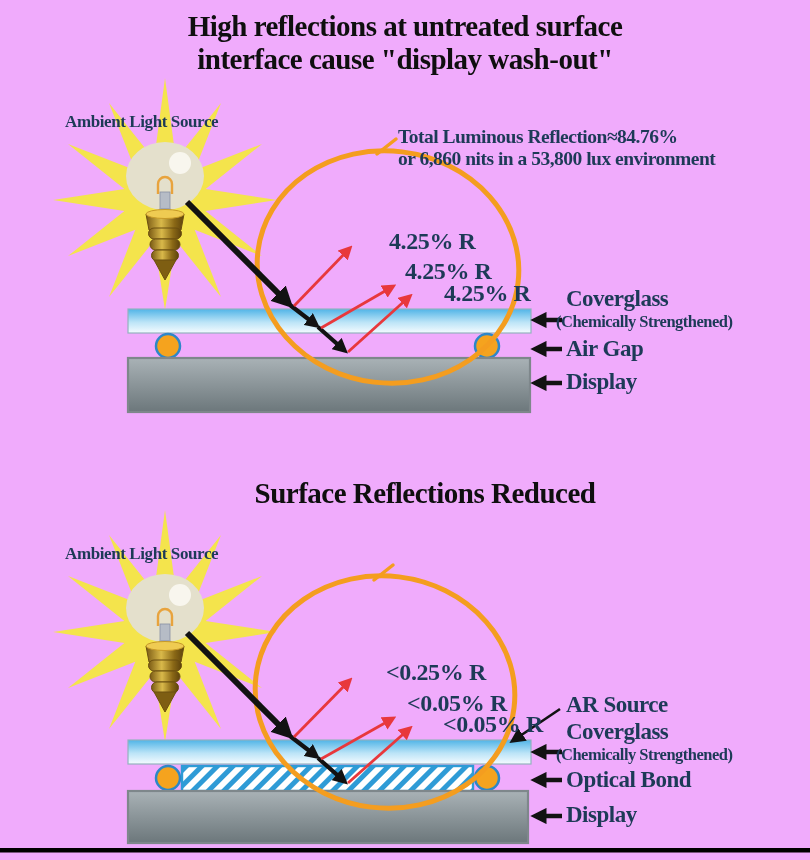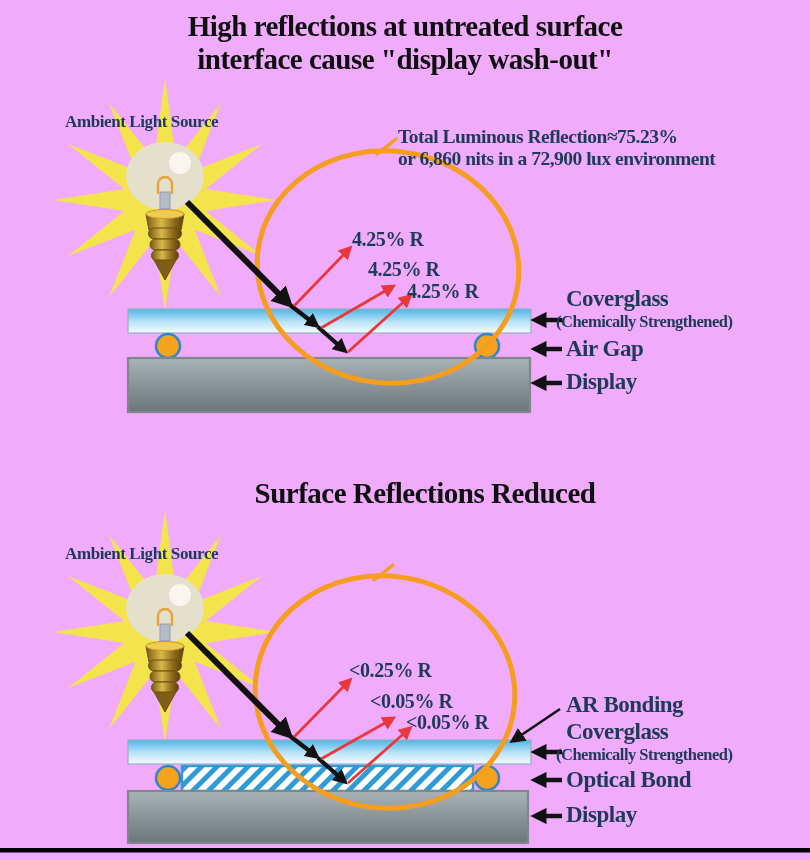--- a/index.html
+++ b/index.html
@@ -3,21 +3,21 @@
 <meta charset="utf-8">
 <style>
   html,body{margin:0;padding:0;background:#ffffff;}
   .stage{position:relative;width:810px;height:860px;background:#f0abfc;overflow:hidden;
          font-family:Liberation Serif, serif;}
   .abs{position:absolute;white-space:nowrap;}
   .t-title{color:#0f0f0f;font-weight:700;font-size:29px;line-height:33px;text-align:center;
            letter-spacing:-0.5px;width:810px;left:0;}
   .t-ambient{color:#1d3a57;font-weight:700;font-size:17px;letter-spacing:-0.4px;}
   .t-info{color:#1d3a57;font-weight:700;font-size:19.5px;line-height:22px;letter-spacing:-0.5px;}
-  .t-refl{color:#1d3a57;font-weight:700;font-size:20px;letter-spacing:-0.4px;}
+  .t-refl{color:#1d3a57;font-weight:700;font-size:24px;letter-spacing:-0.4px;margin-left:37px;}
   .t-layer{color:#1d3a57;font-weight:700;font-size:23px;letter-spacing:-0.5px;}
   .t-sub{color:#1d3a57;font-weight:700;font-size:16.5px;letter-spacing:-0.5px;}
   svg{position:absolute;left:0;top:0;}
 </style>
 </head>
 <body>
 
 <div class="stage">
 
   <svg width="810" height="860" viewBox="0 0 810 860">
@@ -135,22 +135,22 @@
   </svg>
 
   <div class="abs t-title" style="top:10px;">
     <div>High reflections at untreated surface</div>
     <div>interface cause "display wash-out"</div>
   </div>
 
   <div class="abs t-ambient" style="left:65px;top:112px;">Ambient Light Source</div>
 
   <div class="abs t-info" style="left:398px;top:126px;">
-    <div>Total Luminous Reflection≈75.23%</div>
-    <div>or 6,860 nits in a 72,900 lux environment</div>
+    <div>Total Luminous Reflection≈84.76%</div>
+    <div>or 6,860 nits in a 53,800 lux environment</div>
   </div>
 
   <div class="abs t-refl" style="left:352px;top:228px;">4.25% R</div>
   <div class="abs t-refl" style="left:368px;top:258px;">4.25% R</div>
   <div class="abs t-refl" style="left:407px;top:280px;">4.25% R</div>
 
   <div class="abs t-layer" style="left:566px;top:286px;">Coverglass</div>
   <div class="abs t-sub" style="left:556px;top:312px;">(Chemically Strengthened)</div>
   <div class="abs t-layer" style="left:566px;top:336px;">Air Gap</div>
   <div class="abs t-layer" style="left:566px;top:369px;">Display</div>
@@ -161,19 +161,19 @@
 
   <div class="abs t-ambient" style="left:65px;top:544px;">Ambient Light Source</div>
 
   <div class="abs t-info" style="left:400px;top:563px;">
   </div>
 
   <div class="abs t-refl" style="left:349px;top:659px;">&lt;0.25% R</div>
   <div class="abs t-refl" style="left:370px;top:690px;">&lt;0.05% R</div>
   <div class="abs t-refl" style="left:406px;top:711px;">&lt;0.05% R</div>
 
-  <div class="abs t-layer" style="left:566px;top:692px;">AR Bonding</div>
+  <div class="abs t-layer" style="left:566px;top:692px;">AR Source</div>
   <div class="abs t-layer" style="left:566px;top:719px;">Coverglass</div>
   <div class="abs t-sub" style="left:556px;top:745px;">(Chemically Strengthened)</div>
   <div class="abs t-layer" style="left:566px;top:767px;">Optical Bond</div>
   <div class="abs t-layer" style="left:566px;top:802px;">Display</div>
 
 </div>
 
 </body></html>

